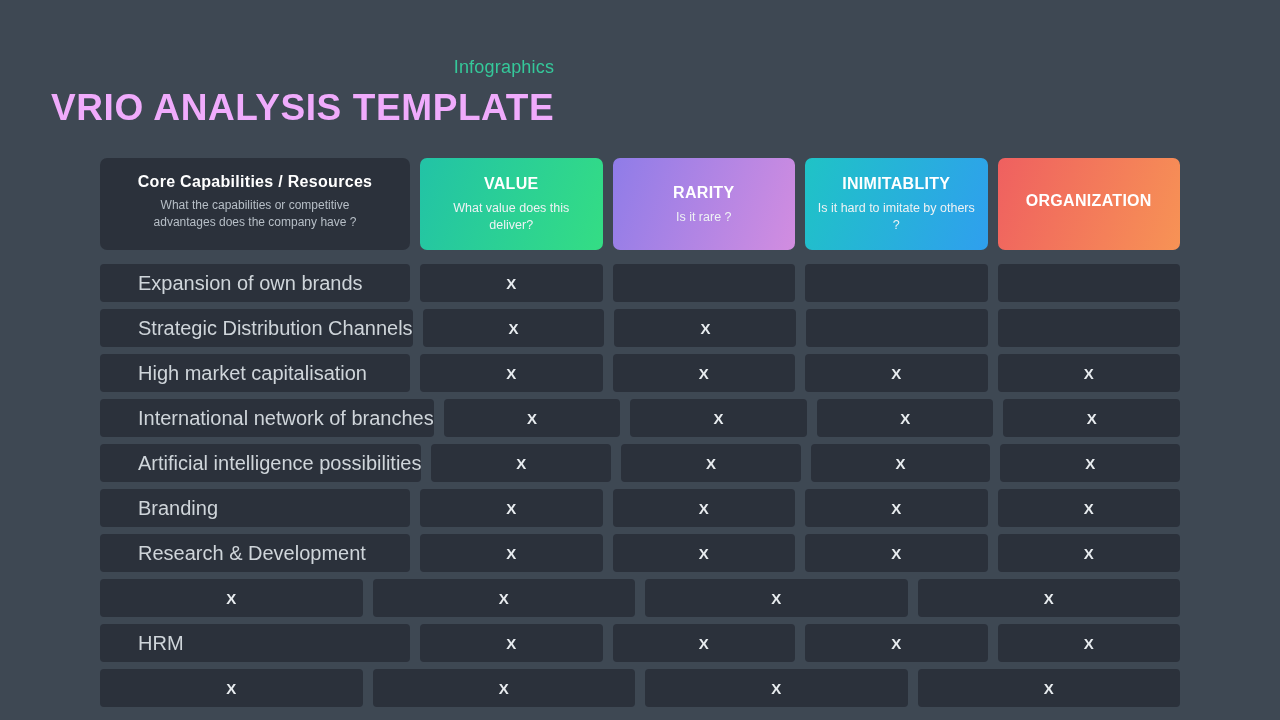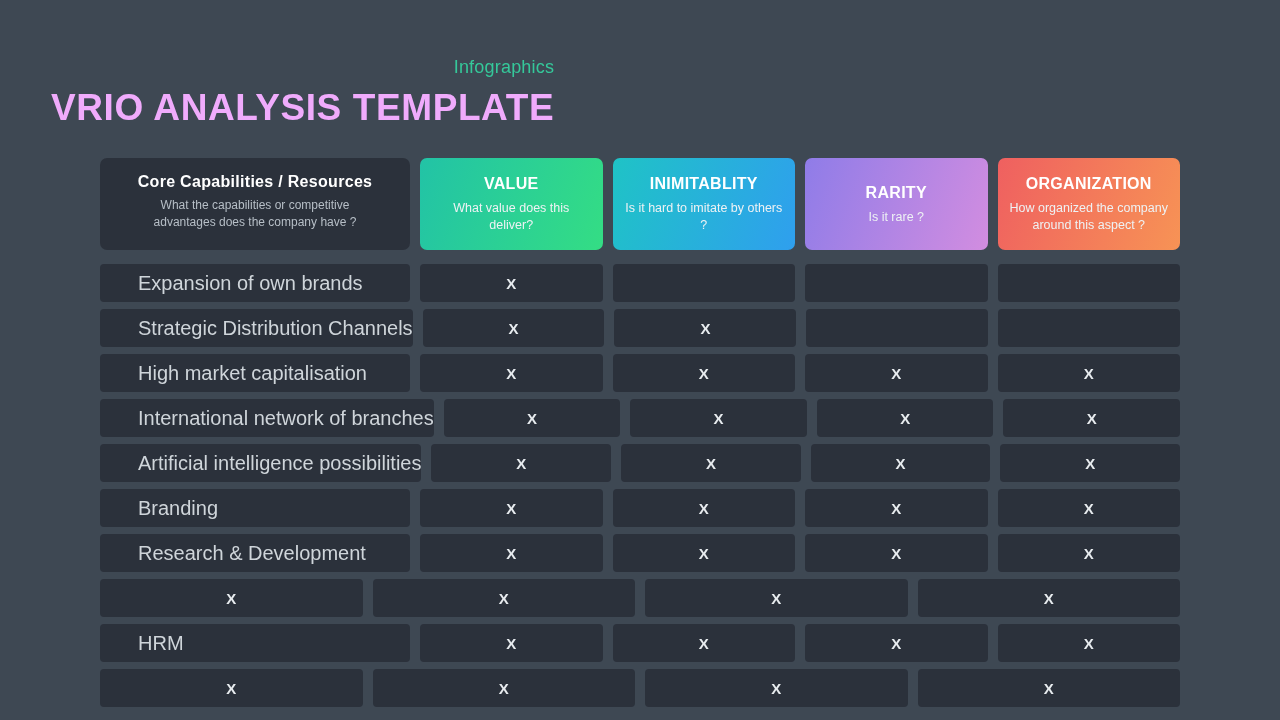--- a/index.html
+++ b/index.html
@@ -173,35 +173,34 @@
           <div class="head-sub">What the capabilities or competitive advantages  does the company have  ?</div>
         </div>
       </div>
       <div class="col-measure">
         <div class="head-cell accent" style="background: linear-gradient(110deg, rgb(34, 195, 166) 0%, rgb(52, 221, 132) 100%);">
           <div class="head-title">VALUE</div>
           <div class="head-sub">What value  does this deliver?</div>
         </div>
       </div>
       <div class="col-measure">
+        <div class="head-cell accent" style="background: linear-gradient(110deg, rgb(143, 124, 232) 0%, rgb(210, 141, 224) 100%);">
+          <div class="head-title">RARITY</div>
+          <div class="head-sub">Is it rare  ?</div>
+        </div>
+      </div>
+      <div class="col-measure">
         <div class="head-cell accent" style="background: linear-gradient(110deg, rgb(31, 195, 198) 0%, rgb(47, 159, 238) 100%);">
           <div class="head-title">INIMITABLITY</div>
           <div class="head-sub">Is it hard to imitate by others ?</div>
         </div>
       </div>
       <div class="col-measure">
-        <div class="head-cell accent" style="background: linear-gradient(110deg, rgb(143, 124, 232) 0%, rgb(210, 141, 224) 100%);">
-          <div class="head-title">RARITY</div>
-          <div class="head-sub">Is it rare  ?</div>
-        </div>
-      </div>
-      <div class="col-measure">
         <div class="head-cell accent" style="background: linear-gradient(110deg, rgb(239, 96, 96) 0%, rgb(247, 147, 85) 100%);">
           <div class="head-title">ORGANIZATION</div>
-          <div class="head-sub">How organized  the company around  this aspect ?</div>
         </div>
       </div>
     </div>
 
     <div id="matrix-body" style="display: flex; flex-direction: column; gap: 7px; margin-top: 7px;">
         <div class="row body-row">
           <div class="col-label">
             <div class="cell label-cell">
               <span class="label-text">Expansion of own brands</span>
             </div>

